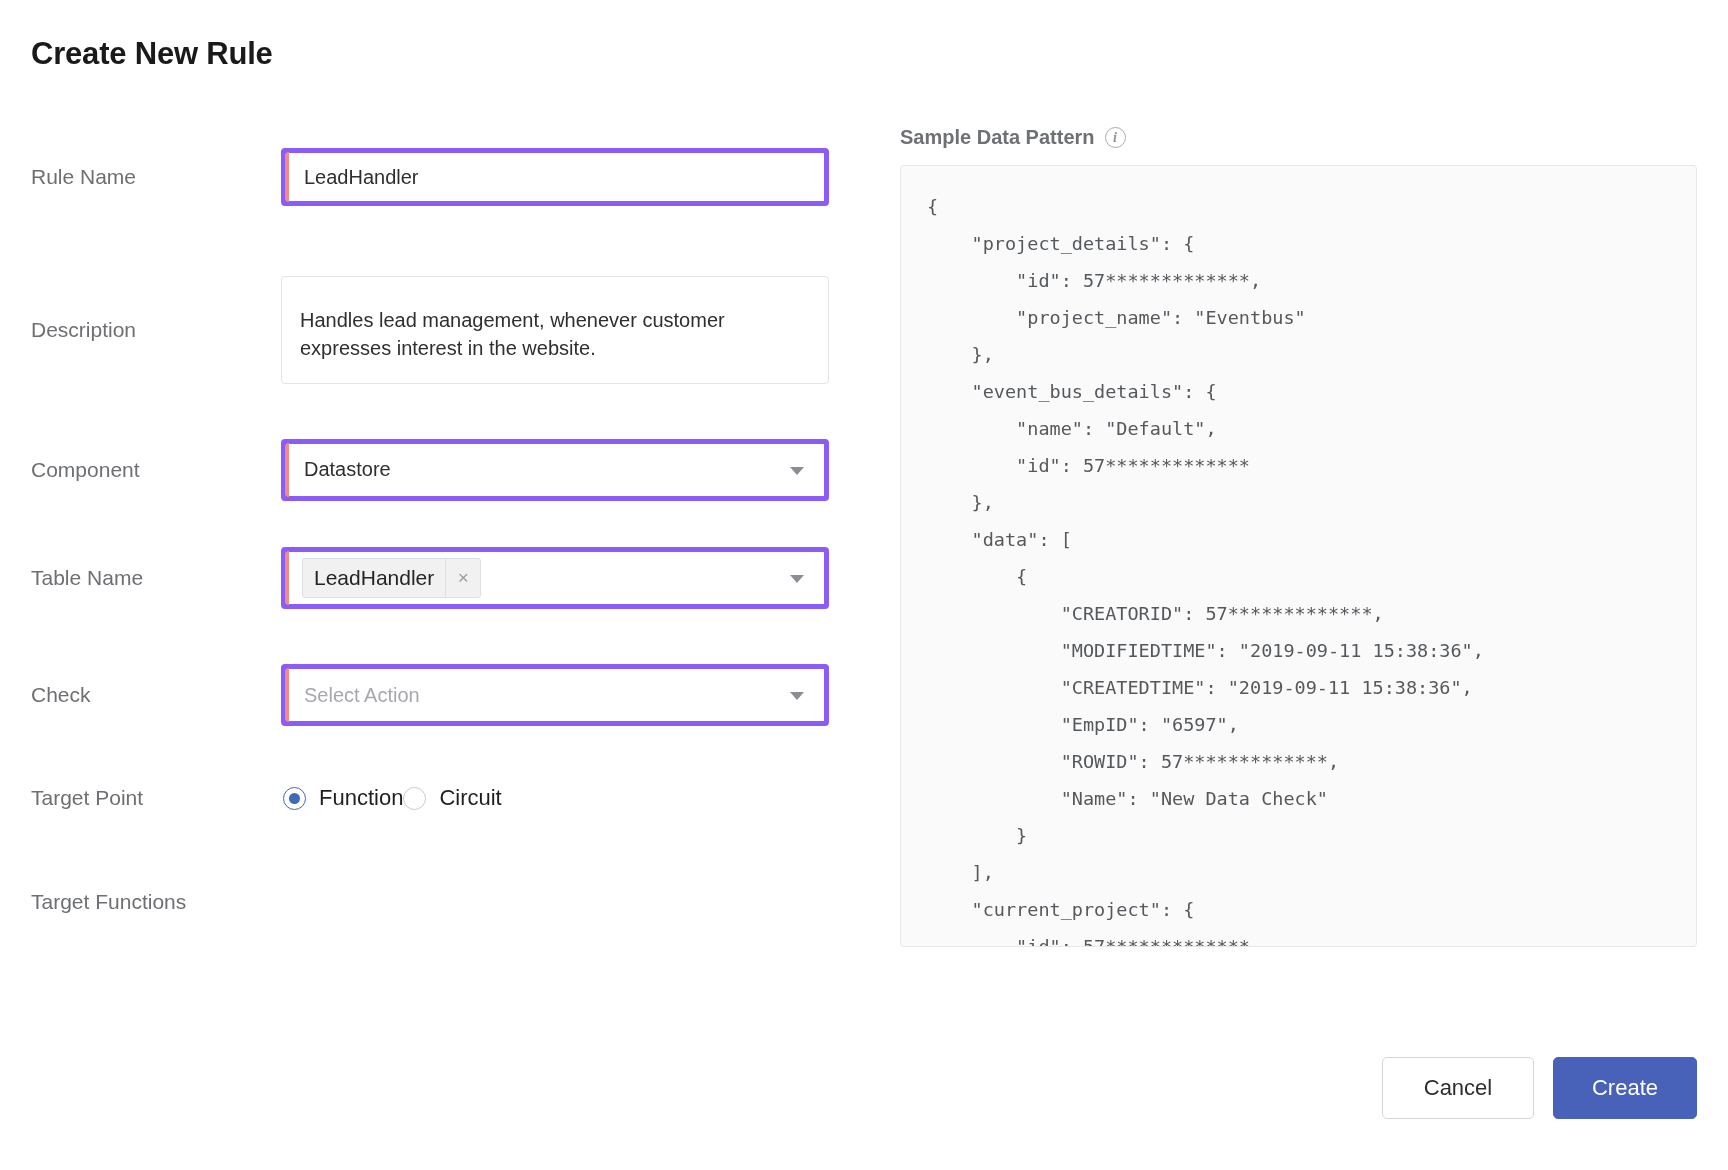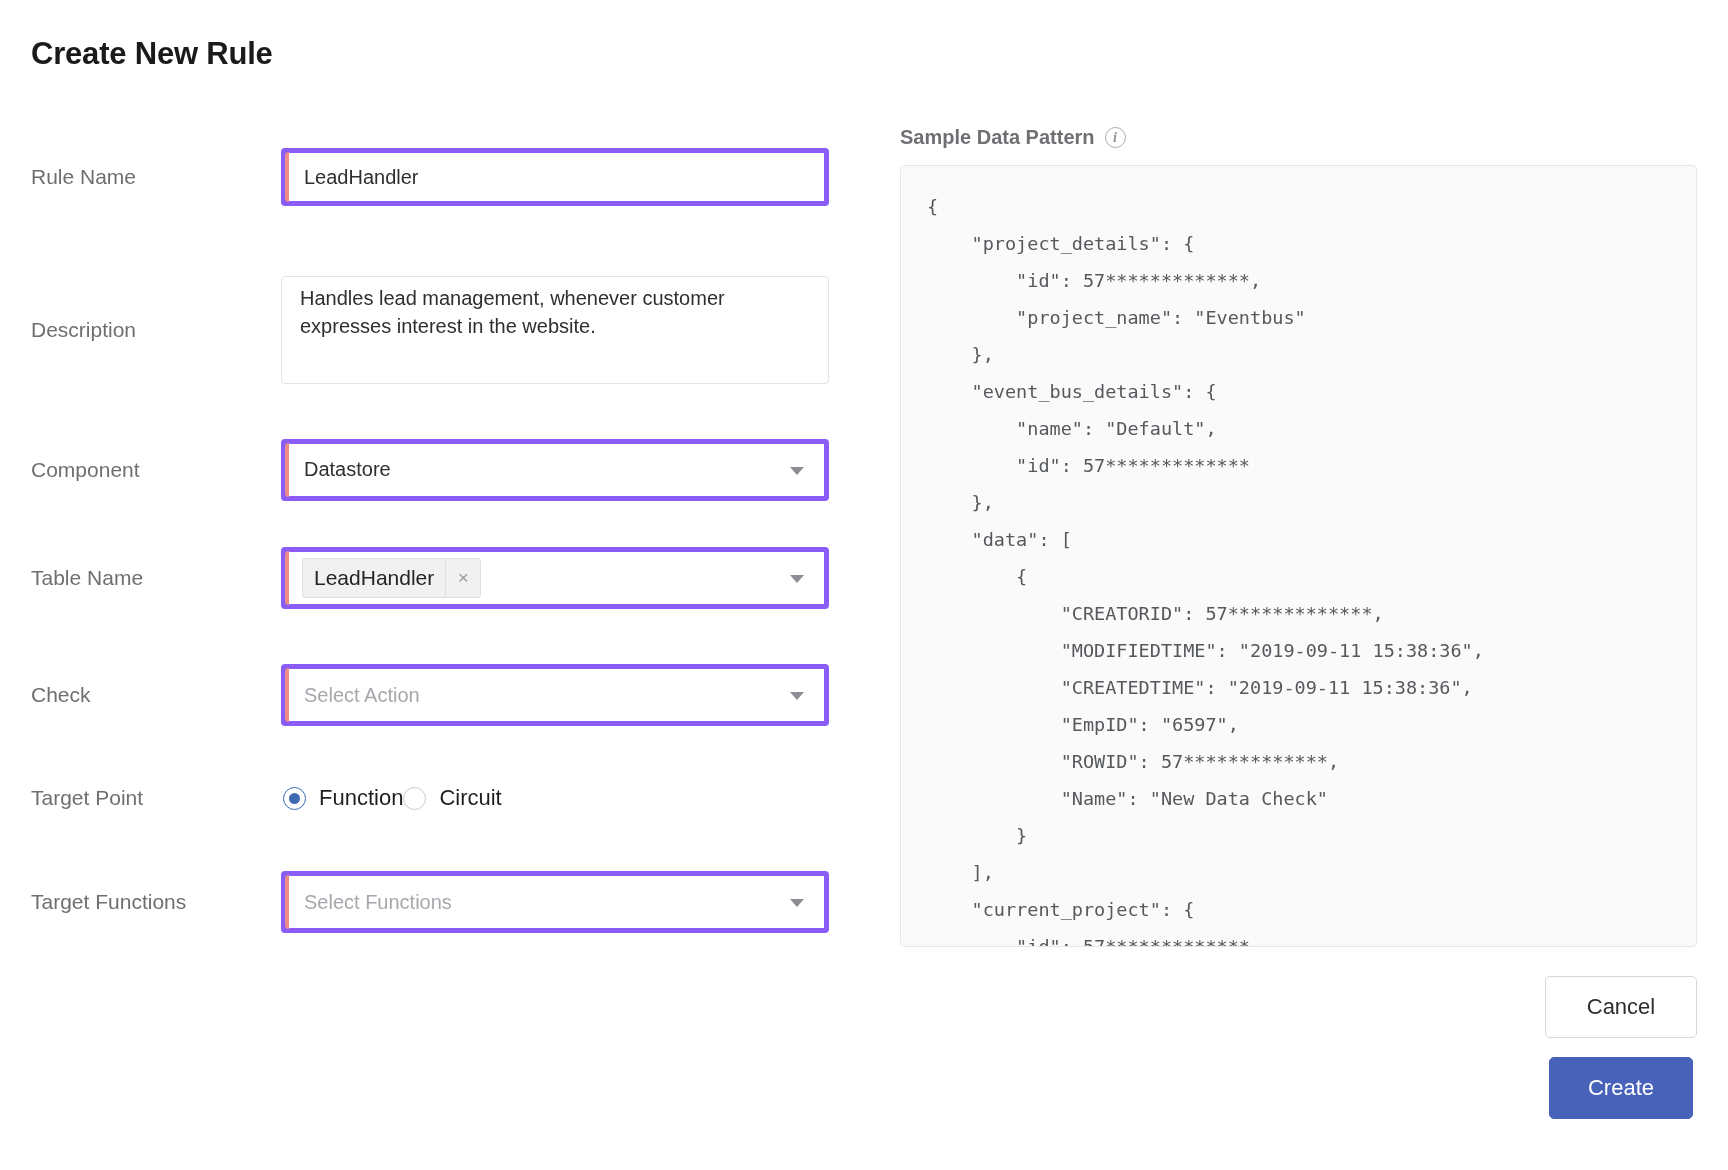--- a/index.html
+++ b/index.html
@@ -48,21 +48,21 @@
 
   .caret{
     position:absolute;right:20px;top:50%;margin-top:-3px;
     width:0;height:0;border-left:7px solid transparent;
     border-right:7px solid transparent;border-top:8px solid #8b8d92;
   }
 
   .textarea{
     box-sizing:border-box;width:548px;height:108px;
     border:1px solid #e3e4e8;border-radius:4px;background:#fff;
-    padding:8px 18px 0 18px;
+    padding:30px 18px 0 18px;
     font-size:20px;line-height:1.38;color:#2f2f2f;
   }
 
   .chip{
     display:inline-flex;align-items:stretch;
     margin-left:16px;background:#f1f1f2;
     border:1px solid #dedfe2;border-radius:3px;
     height:38px;overflow:hidden;
   }
   .chip .chip-label{
@@ -110,21 +110,21 @@
   }
   .code-box pre{
     margin:0;font-family:"DejaVu Sans Mono", monospace;
     font-size:18.5px;line-height:2.0;color:#55585c;
     white-space:pre;
   }
 
   
   .footer{
     position:absolute;right:31px;bottom:51px;
-    display:flex;align-items:center;gap:19px;flex-direction:column;
+    display:flex;align-items:center;gap:19px;
   }
   .btn{
     box-sizing:border-box;height:62px;border-radius:5px;
     font-size:22px;display:flex;align-items:center;justify-content:center;
     cursor:pointer;
   }
   .btn-cancel{
     width:152px;background:#fff;border:1px solid #d5d6da;color:#2d2d2d;
   }
   .btn-create{
@@ -200,26 +200,20 @@
           <label class="radio-item">
             <span class="radio"></span>
             <span class="radio-label">Circuit</span>
           </label>
         </div>
       </div>
     </div>
 
     <div class="frow" style="height:62px;margin-top:50px;">
       <div class="flabel">Target Functions</div>
-      <div class="fctrl">
-        <div class="field req h-select">
-          <span class="val ph">Select Functions</span>
-          <span class="caret"></span>
-        </div>
-      </div>
     </div>
 
   </div>
 
   <div class="sample">
     <div class="sample-head">
       <span>Sample Data Pattern</span>
       <span class="info-icon">i</span>
     </div>
     <div class="code-box">

